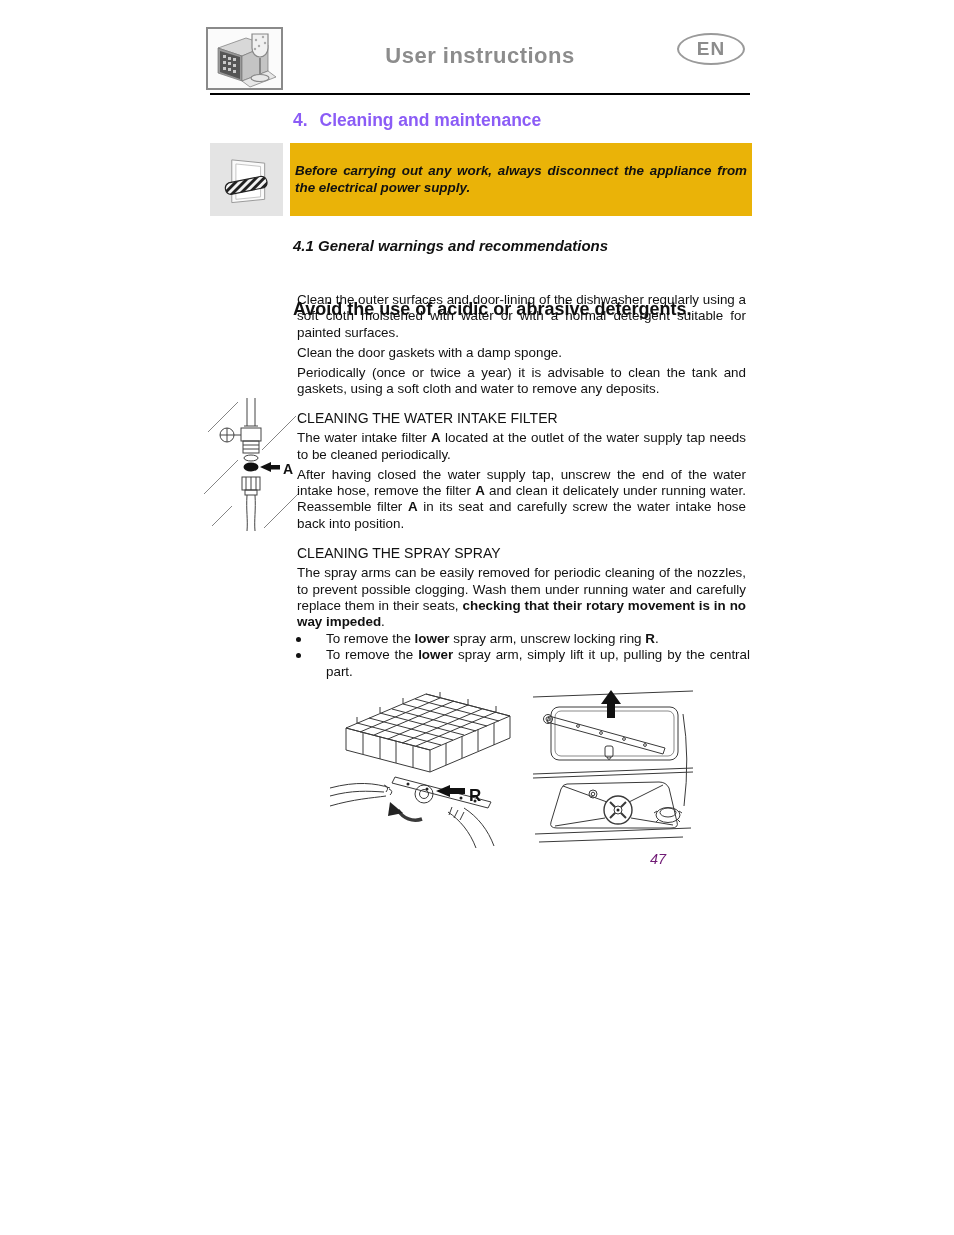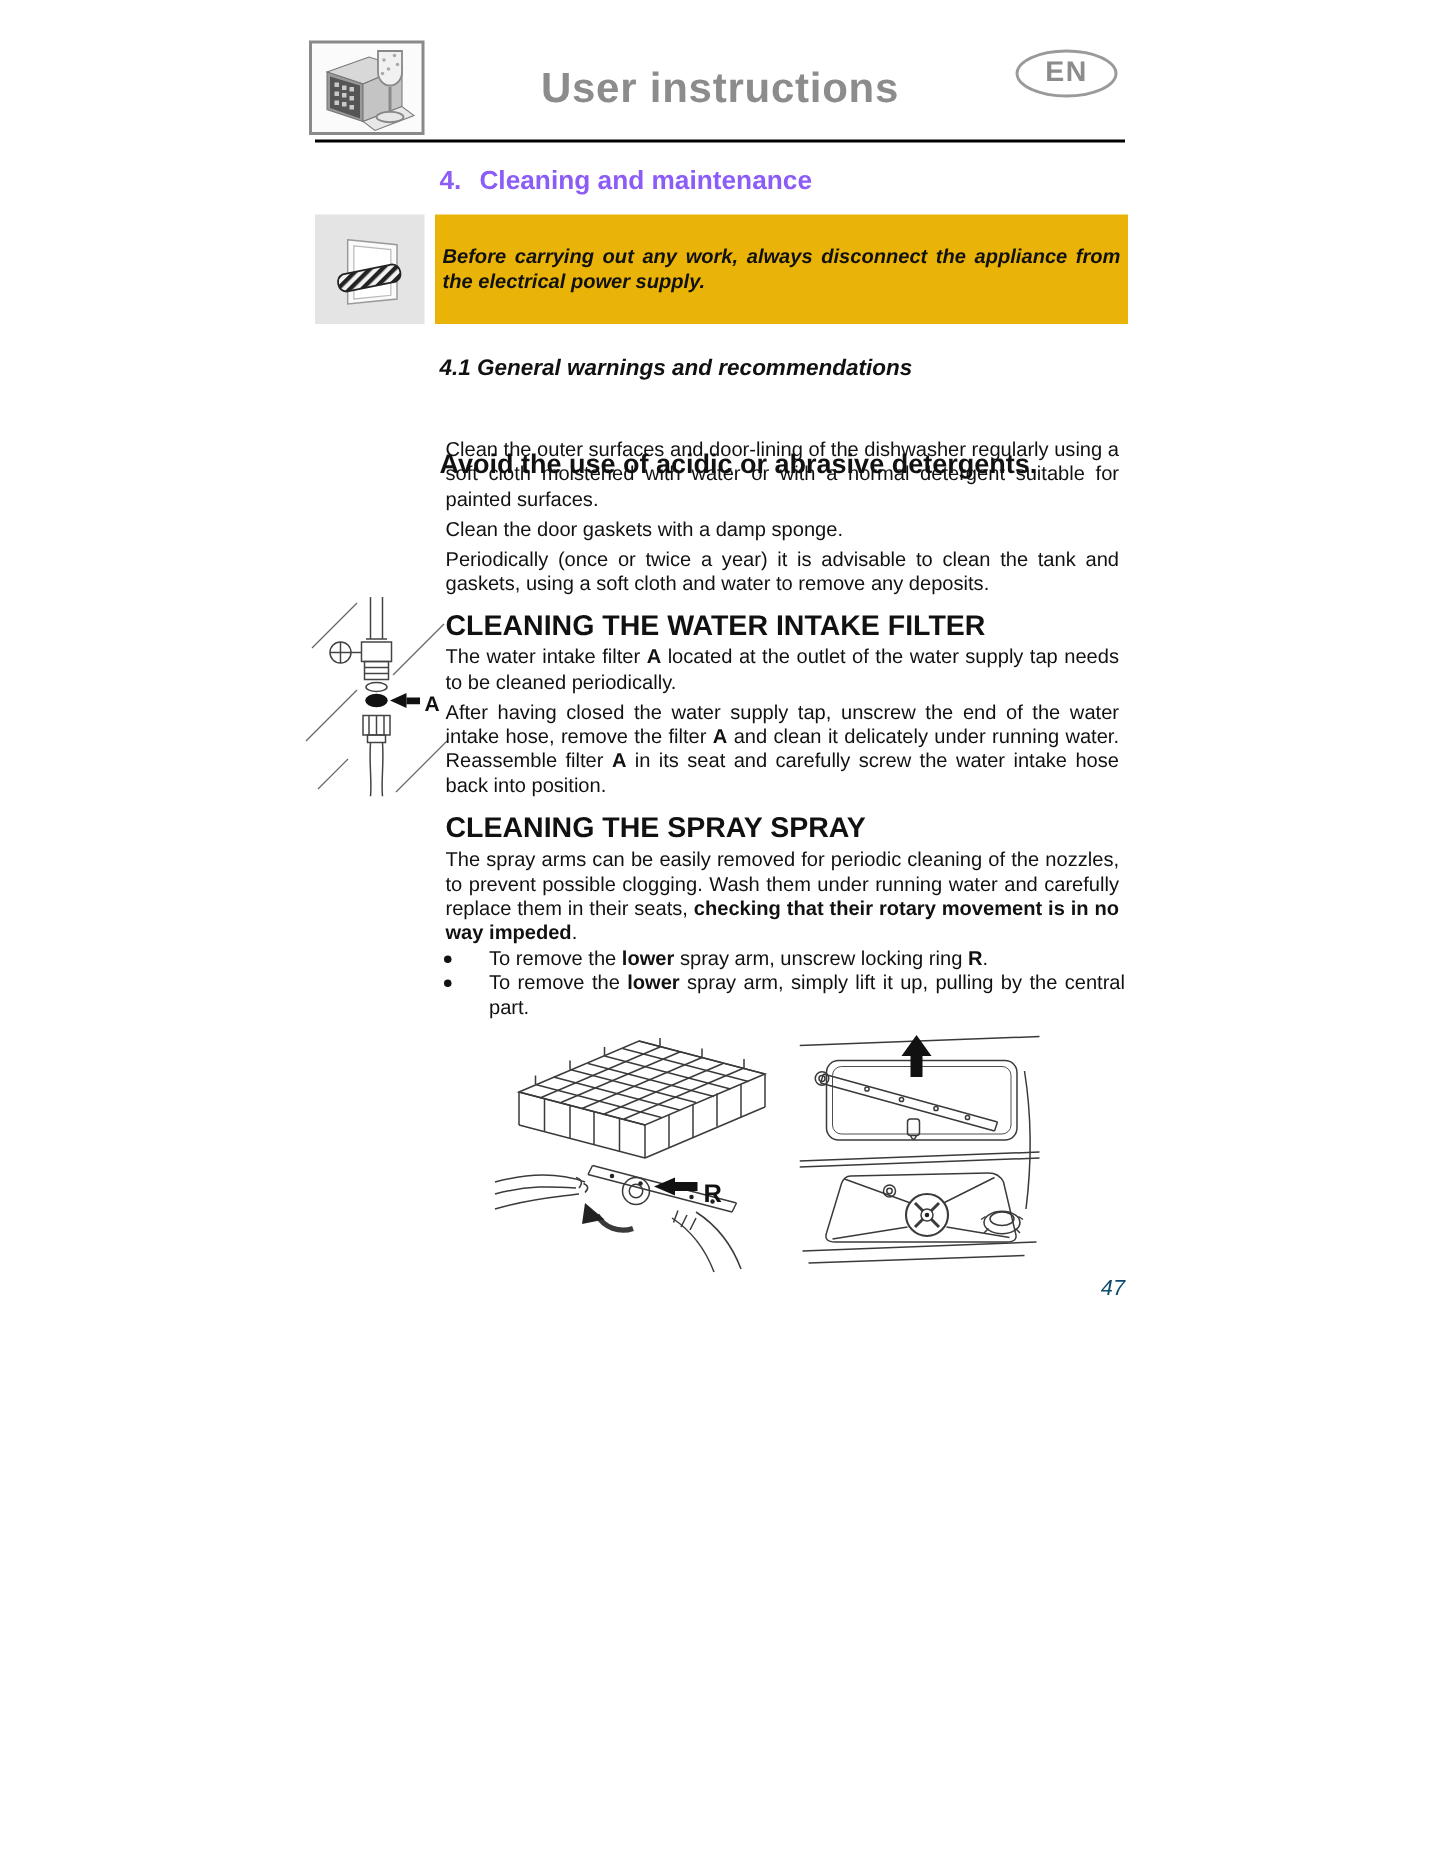--- a/index.html
+++ b/index.html
@@ -7,21 +7,21 @@
     width:954px;height:1235px;background:#ffffff;position:relative;
     font-family:"Liberation Sans","DejaVu Sans",sans-serif;color:#1a1a1a;
     overflow:hidden;
   }
   .abs{position:absolute;}
   b{font-weight:bold;}
 
   
   .logo-box{left:206px;top:27px;width:77px;height:63px;border:2px solid #8a8a8a;background:#fbfbfb;box-sizing:border-box;}
   .header-title{left:210px;top:43px;width:540px;text-align:center;
-    font-size:28px;font-weight:bold;color:#8c8c8c;letter-spacing:0.5px;}
+    font-size:22px;font-weight:bold;color:#8c8c8c;letter-spacing:0.5px;}
   .en-badge{left:677px;top:33px;width:64px;height:28px;border:2px solid #9a9a9a;border-radius:50%;
     display:flex;align-items:center;justify-content:center;
     font-size:19px;font-weight:bold;color:#8c8c8c;letter-spacing:1px;text-align:right;}
   .header-rule{left:210px;top:93px;width:540px;height:2px;background:#000;}
 
   
   .section-title{left:293px;top:110px;font-size:17.5px;font-weight:bold;color:#8b5cf6;}
   .section-title .num{display:inline-block;margin-right:12px;}
 
   
@@ -31,36 +31,36 @@
     display:flex;align-items:center;box-sizing:border-box;padding:0 5px;}
   .warn-text{font-size:13.4px;line-height:16.4px;font-weight:bold;font-style:italic;
     text-align:justify;color:#111;}
 
   
   .subsection-title{left:293px;top:237px;font-size:15px;font-weight:bold;font-style:italic;color:#111;}
   .bold-line{left:293px;top:263px;font-size:18px;font-weight:bold;color:#111;margin-top:36px;}
   .body-col{left:293px;width:457px;font-size:13.4px;line-height:16.3px;color:#111;}
   .body-col p{margin:4px;text-align:justify;}
   .para-block{top:288px;}
-  .sect-heading{font-weight:bold;font-size:19px;margin:0 0 1px 0;text-align:left;}
+  .sect-heading{font-weight:normal;font-size:14px;margin:0 0 1px 0;text-align:left;}
   .filter-block{top:406px;}
   .spray-block{top:541px;}
 
   
   .bullet-list{left:293px;top:631px;width:457px;}
   .bullet-item{position:relative;padding-left:33px;font-size:13.4px;line-height:16.3px;color:#111;text-align:justify;}
   .bullet-dot{position:absolute;left:3px;top:6px;width:5px;height:5px;border-radius:50%;background:#111;}
 
   
   .fig-tap{left:202px;top:398px;width:98px;height:133px;}
   .fig-rack{left:328px;top:684px;width:198px;height:166px;}
   .fig-tank{left:533px;top:688px;width:162px;height:162px;}
 
-  .page-number{left:650px;top:851px;width:100px;text-align:right;
-    font-size:14.5px;font-style:italic;color:#0c4a6e;}
+  .page-number{left:650px;top:851px;width:100px;
+    font-size:14.5px;font-style:italic;color:#701a75;}
 
   svg{display:block;}
   svg text{font-family:"Liberation Sans","DejaVu Sans",sans-serif;}
 </style>
 </head>
 <body>
 
 <div class="abs logo-box">
   <svg width="73" height="59" viewBox="0 0 73 59">
     <polygon points="10,19 38,9 60,16 34,27" fill="#d8d8d8" stroke="#777" stroke-width="0.7"></polygon>

